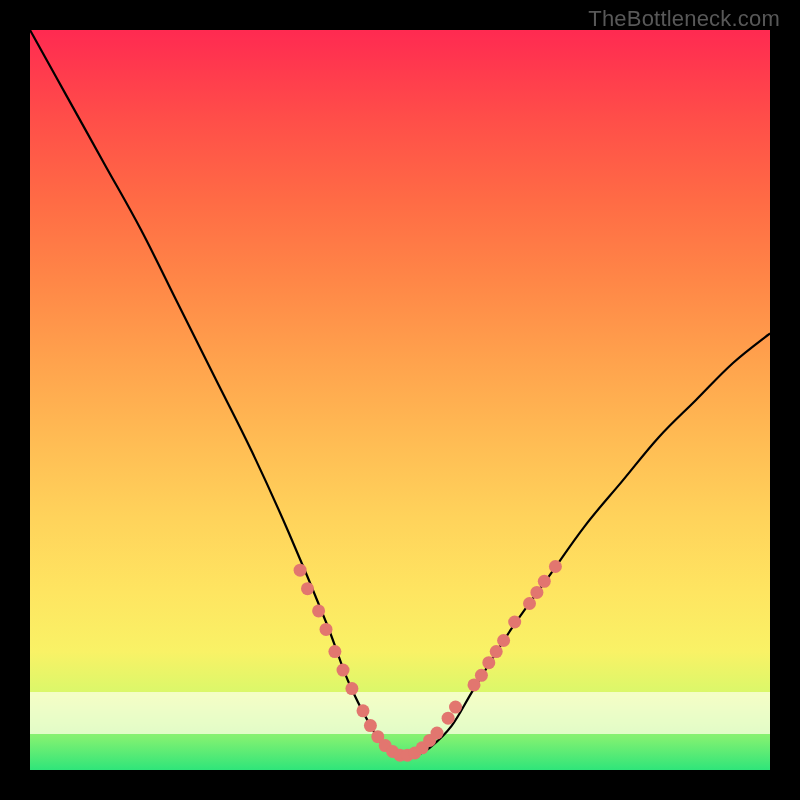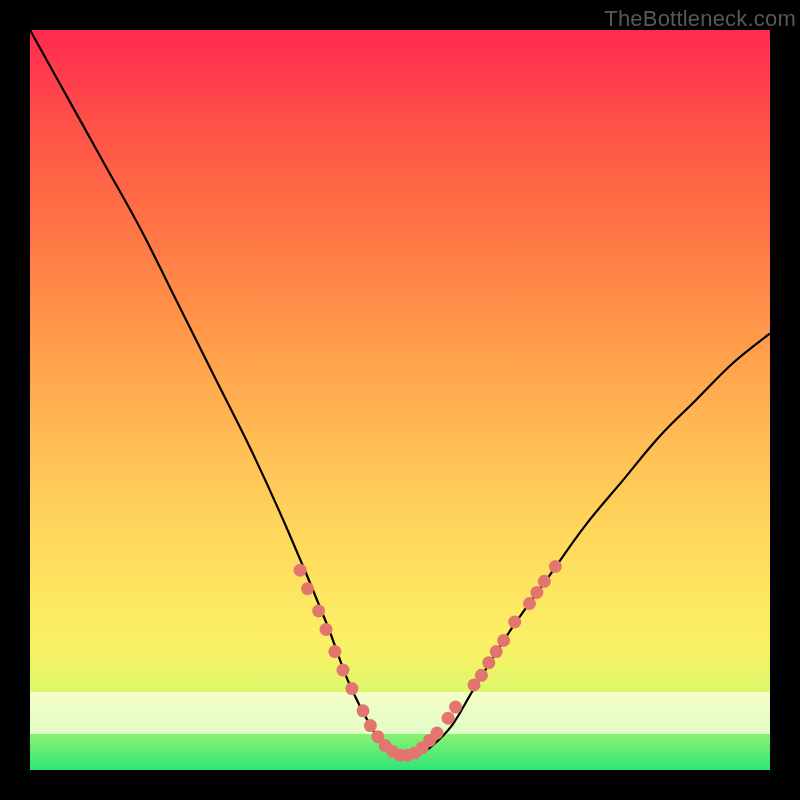--- a/index.html
+++ b/index.html
@@ -46,21 +46,21 @@
     left: 0;
     right: 0;
     bottom: 36px;
     height: 42px;
     background: #fbffe0;
     opacity: 0.78;
   }
   .watermark {
     position: absolute;
     top: 6px;
-    right: 4px;
+    right: 20px;
     color: #585858;
     font-size: 22px;
     font-weight: 500;
     letter-spacing: 0.2px;
     user-select: none;
     text-align: center;
   }
   svg.curve {
     position: absolute;
     left: 0;

